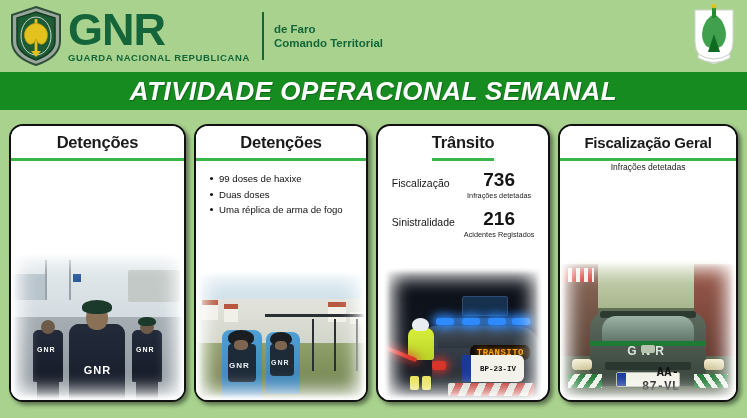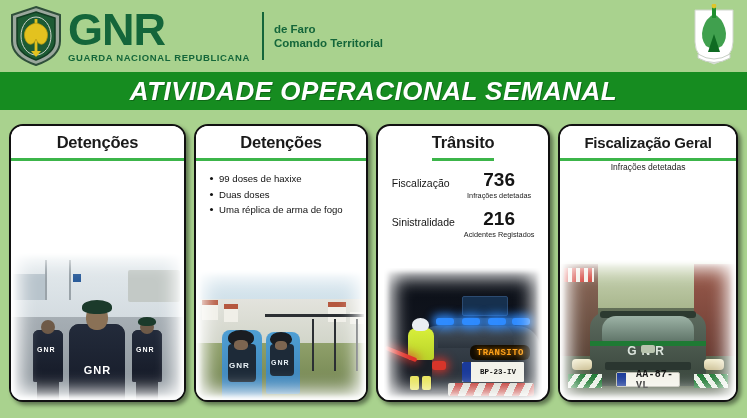--- a/index.html
+++ b/index.html
@@ -187,22 +187,22 @@
     background:linear-gradient(#4a5560,#2c343d);border-radius:16px 16px 0 0;}
   .p3 .bar{position:absolute;right:26px;bottom:74px;width:80px;height:8px;
     background:#2f3a46;border-radius:3px;}
   .p3 .blue{position:absolute;bottom:75px;width:18px;height:7px;border-radius:3px;
     background:#2e8bff;box-shadow:0 0 9px 4px rgba(46,139,255,.85);}
   .p3 .led{position:absolute;right:12px;bottom:40px;width:60px;height:15px;
     background:#120c02;border-radius:6px;display:flex;align-items:center;justify-content:center;}
   .p3 .led span{color:#ffa21a;font-family:"Liberation Mono",monospace;
     font-weight:bold;font-size:9px;letter-spacing:.5px;
     text-shadow:0 0 5px #ff9500;}
-  .p3 .plate{position:absolute;right:18px;bottom:18px;width:62px;height:20px;
-    background:#f2f2ea;border-radius:1px;display:flex;align-items:center;}
+  .p3 .plate{position:absolute;right:18px;bottom:18px;width:62px;height:27px;
+    background:#f2f2ea;border-radius:6px;display:flex;align-items:center;}
   .p3 .plate .eu{width:9px;height:100%;background:#1a3a9a;border-radius:2px 0 0 2px;}
   .p3 .plate span{flex:1;text-align:center;color:#111;font-size:7.5px;
     font-family:"Liberation Mono",monospace;font-weight:bold;}
   .p3 .chev{position:absolute;right:8px;bottom:4px;width:86px;height:13px;
     background:repeating-linear-gradient(115deg,#d8d8d0 0 7px,#c0322c 7px 14px);
     border-radius:2px;}
   .p3 .tail{position:absolute;right:96px;bottom:30px;width:14px;height:9px;
     background:#d8352a;border-radius:3px;box-shadow:0 0 8px 3px rgba(216,53,42,.8);}
   .p3 .offc{position:absolute;left:22px;bottom:8px;width:30px;height:74px;}
   .p3 .offc .hi{position:absolute;left:2px;top:10px;width:26px;height:32px;
@@ -251,21 +251,21 @@
   .p4 .lampR{position:absolute;right:12px;bottom:30px;width:20px;height:11px;
     background:linear-gradient(#f4efd2,#cfc39a);border-radius:4px;}
   .p4 .chevL{position:absolute;left:8px;bottom:12px;width:34px;height:14px;
     background:repeating-linear-gradient(125deg,#1f7a34 0 5px,#e9efe6 5px 10px);}
   .p4 .chevR{position:absolute;right:8px;bottom:12px;width:34px;height:14px;
     background:repeating-linear-gradient(55deg,#1f7a34 0 5px,#e9efe6 5px 10px);}
   .p4 .plate4{position:absolute;left:50%;transform:translateX(-50%);
     bottom:13px;width:62px;height:13px;background:#f4f3ea;border-radius:2px;
     display:flex;align-items:center;border:1px solid #b9b9ae;}
   .p4 .plate4 .eu{width:9px;height:100%;background:#1a3a9a;}
-  .p4 .plate4 span{flex:1;text-align:left;color:#121212;font-size:10px;
+  .p4 .plate4 span{flex:1;text-align:right;color:#121212;font-size:12px;
     font-family:"Liberation Mono",monospace;font-weight:bold;letter-spacing:.2px;margin-left:10px;}
   .p4 .logo4{position:absolute;left:50%;transform:translateX(-50%);
     bottom:47px;width:14px;height:8px;background:#b8c4ae;border-radius:2px;}
 </style>
 </head>
 <body>
 
 <div class="header">
 
   <div class="logo-block">

